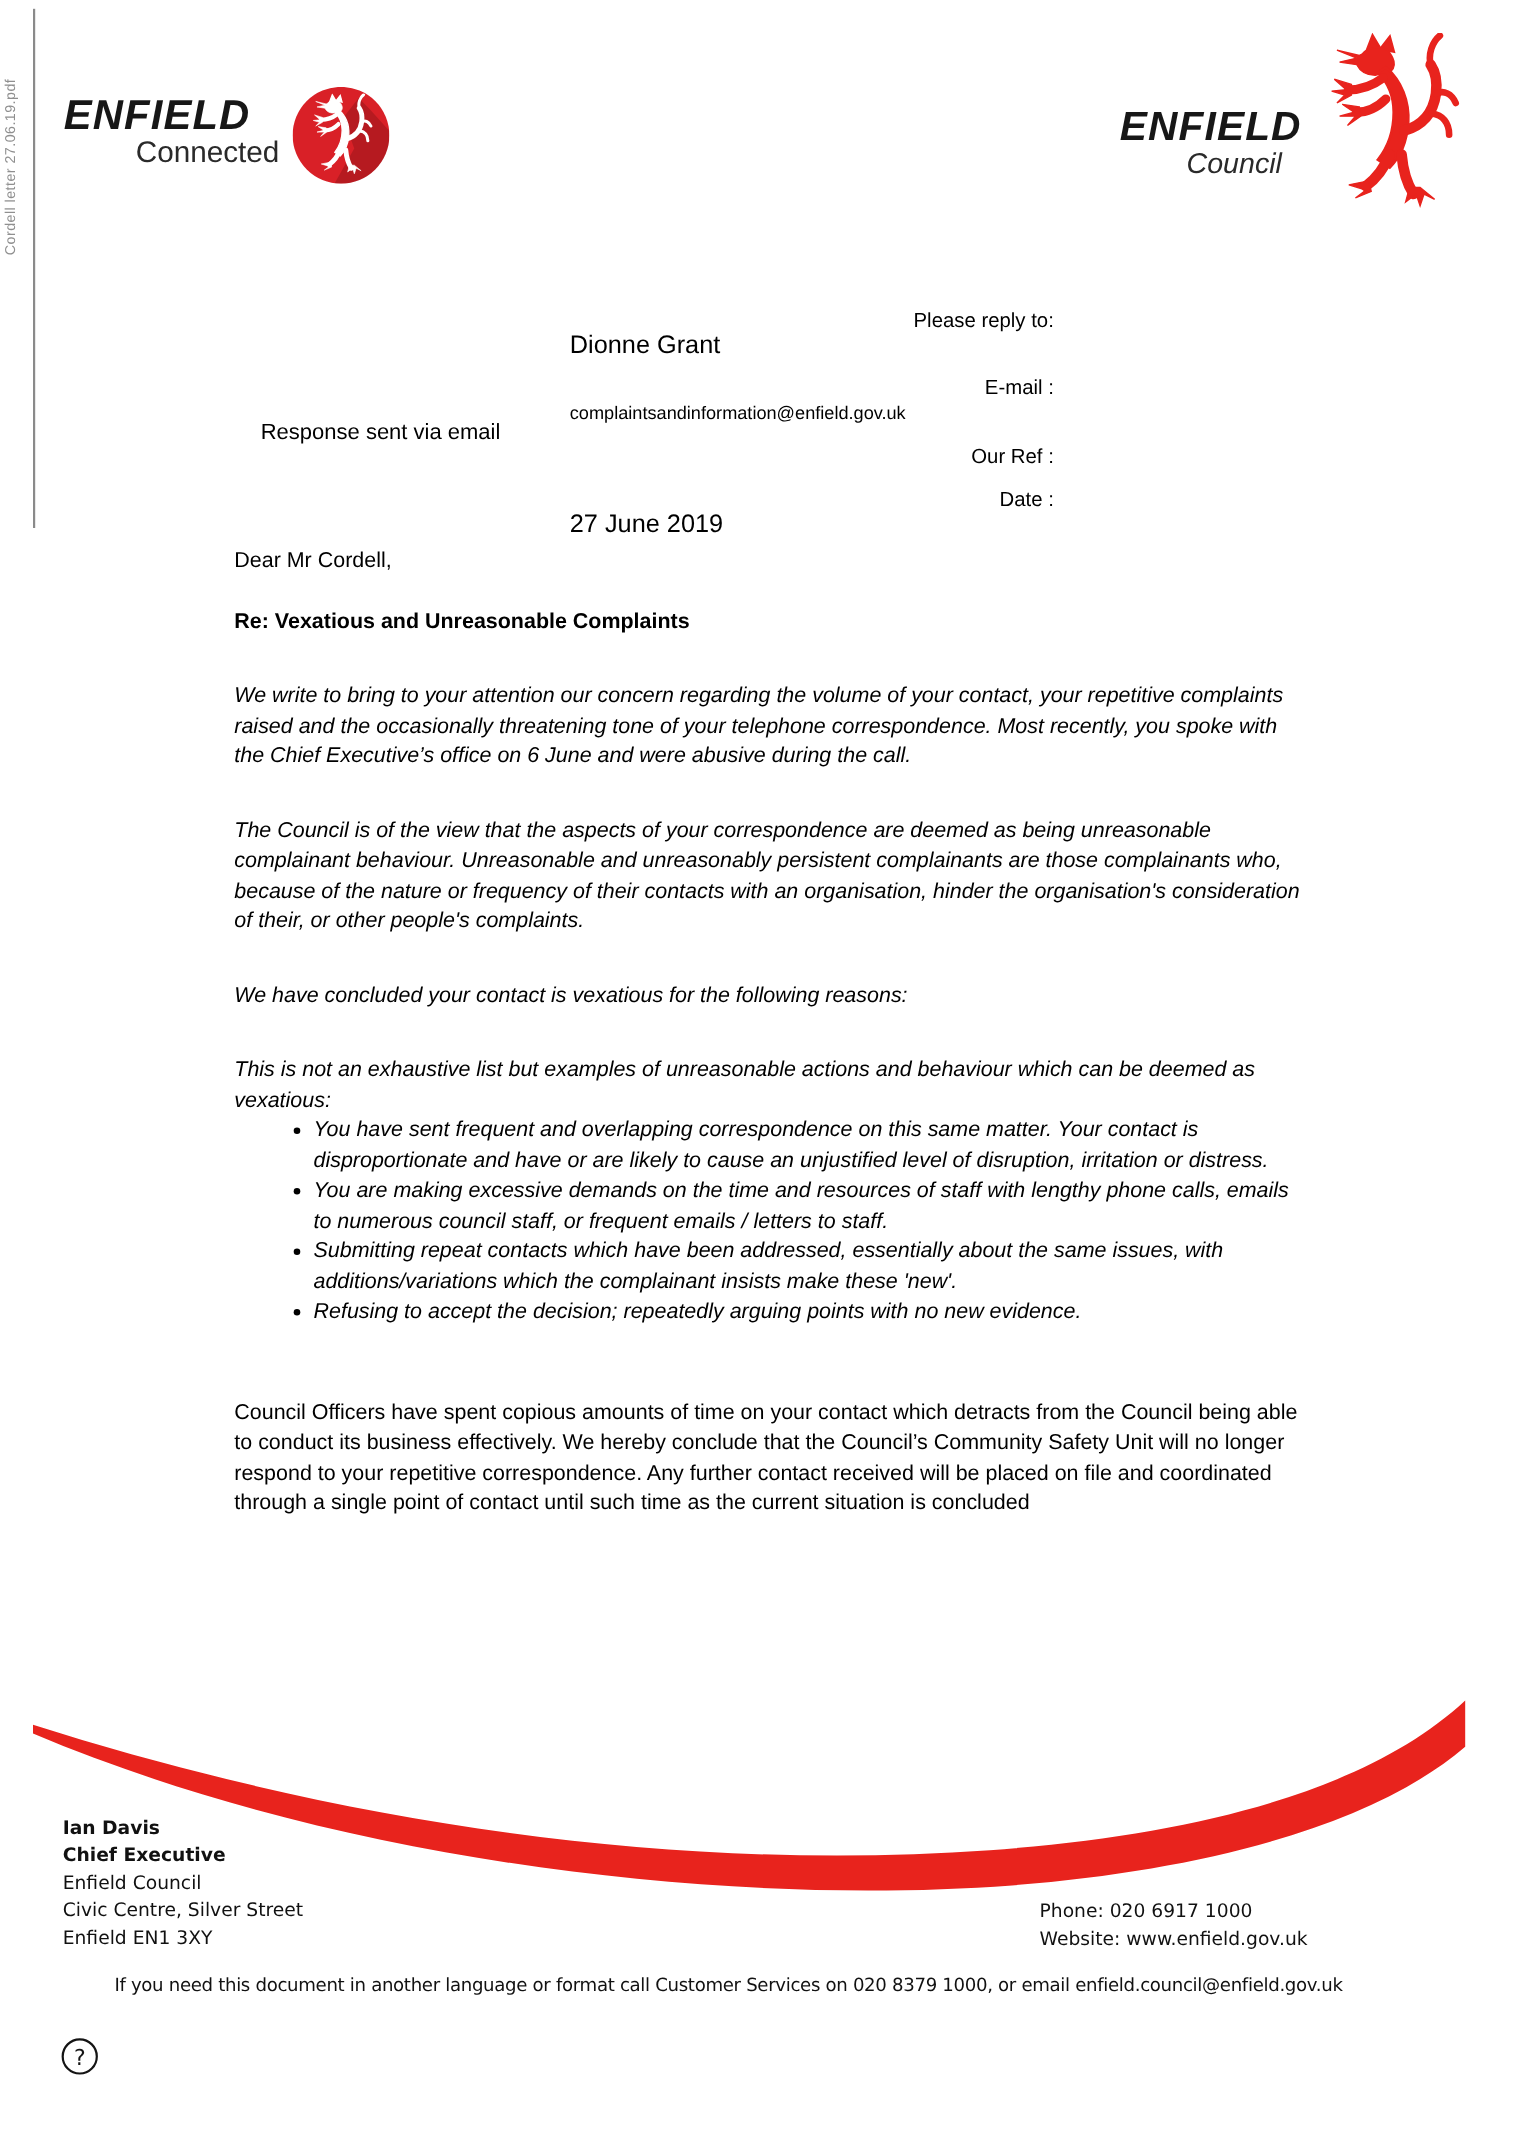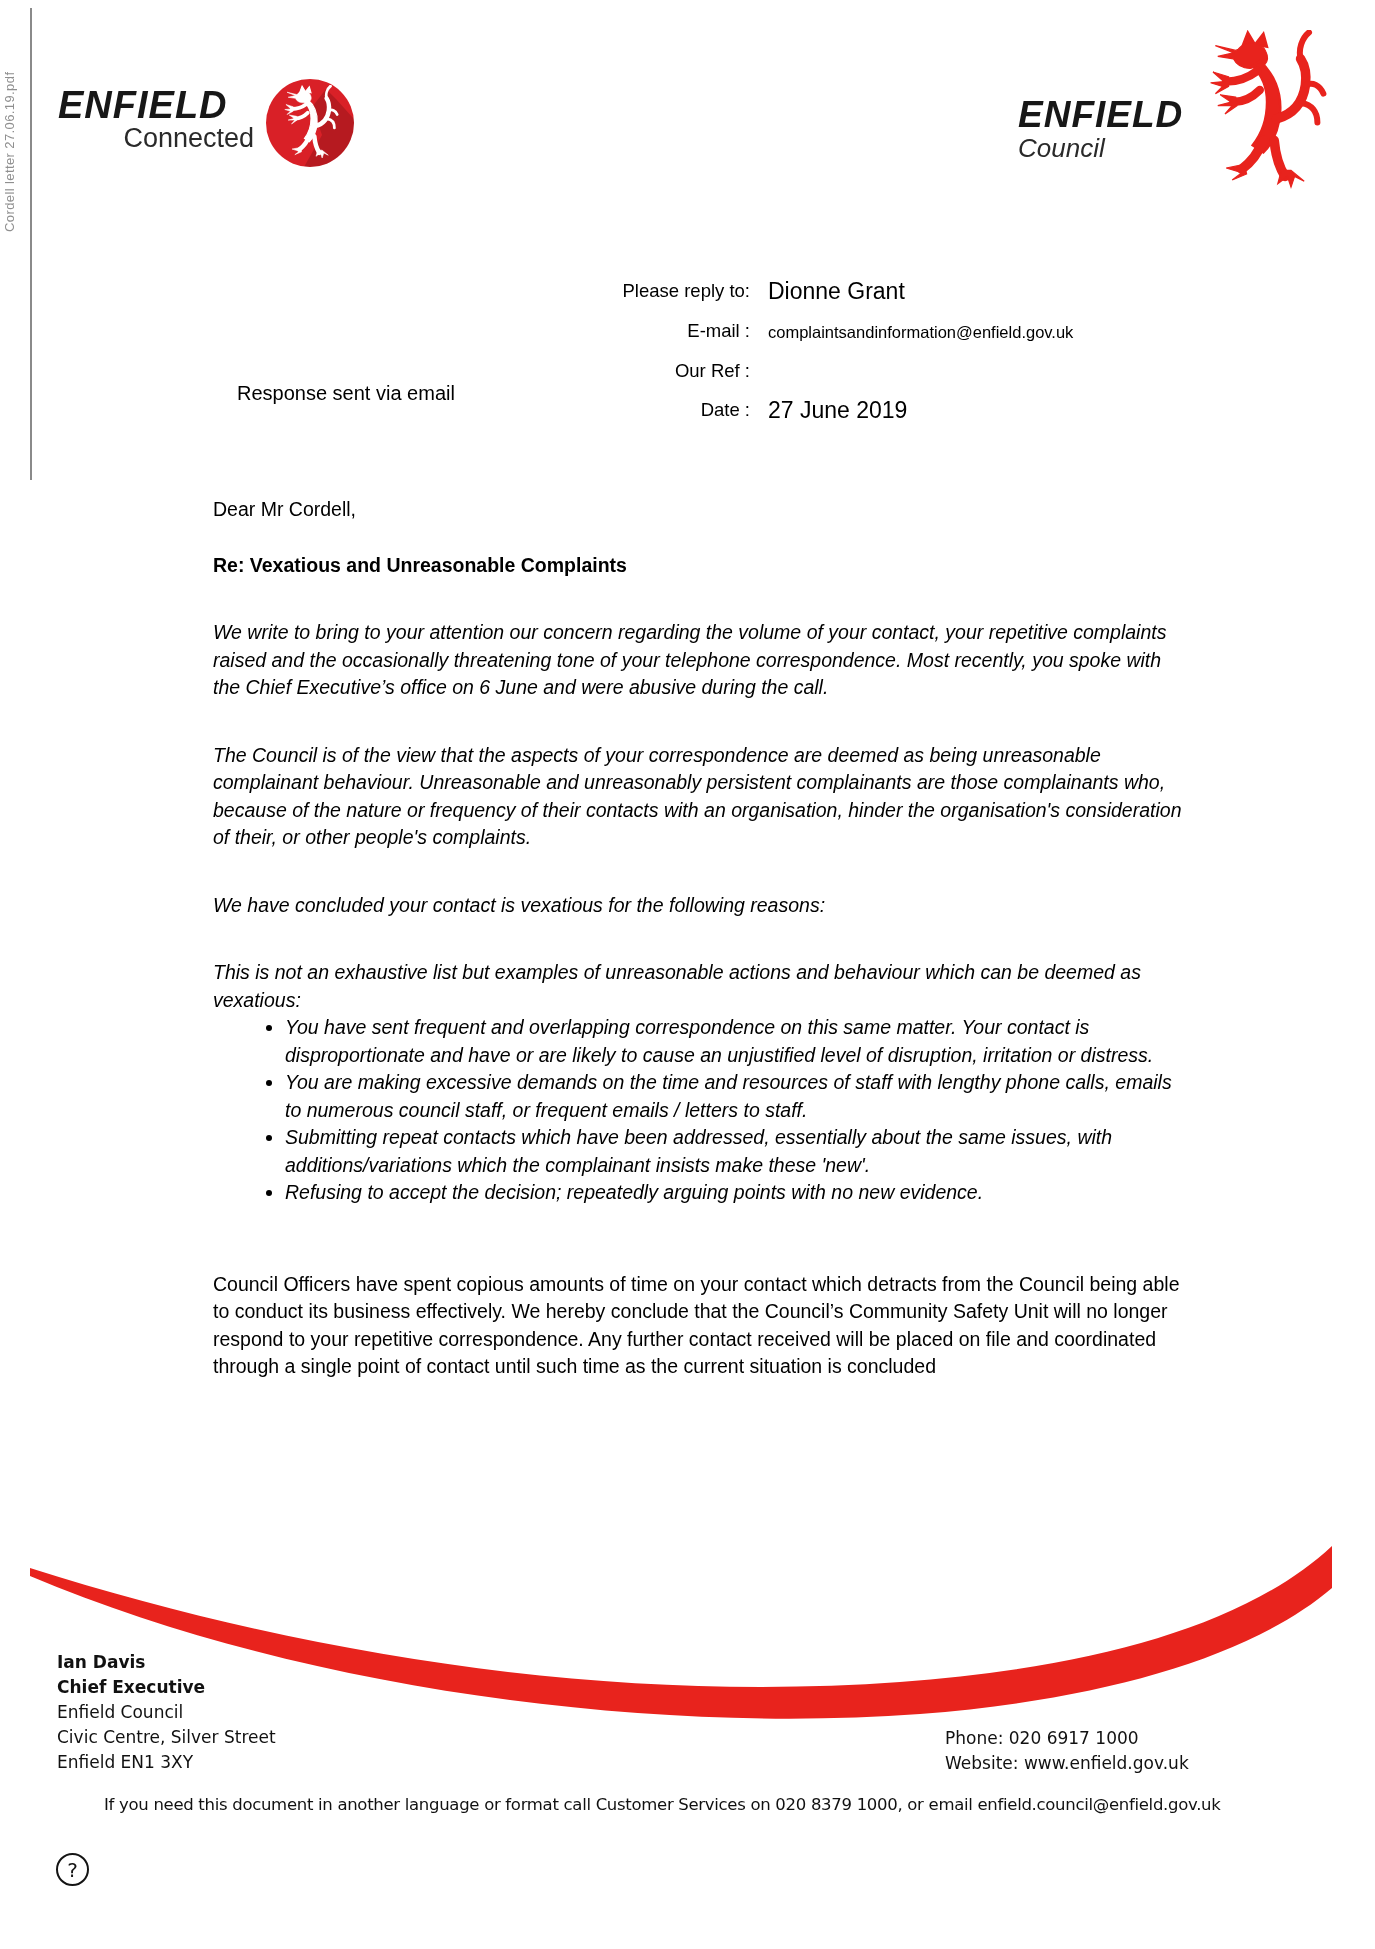--- a/index.html
+++ b/index.html
@@ -17,26 +17,26 @@
   .vrule { position:absolute; left:30px; top:8px; width:2px; height:472px; background:#8a8a8a; }
 
   
   .logo-left { position:absolute; left:58px; top:86px; width:200px; }
   .logo-left .t1 { font-style:italic; font-weight:bold; font-size:38px; letter-spacing:1px; color:#171717; line-height:1; }
   .logo-left .t2 { font-size:27px; color:#2a2a2a; text-align:right; padding-right:4px; margin-top:1px; line-height:1; }
   .badge { position:absolute; left:266px; top:79px; }
 
   .logo-right { position:absolute; left:1018px; top:96px; width:210px; }
   .logo-right .t1 { font-style:italic; font-weight:bold; font-size:37px; letter-spacing:1px; color:#171717; line-height:1; }
-  .logo-right .t2 { font-style:italic; font-size:26px; color:#2a2a2a; text-align:left; padding-right:2px; margin-top:2px; line-height:1; }
+  .logo-right .t2 { font-style:italic; font-size:26px; color:#2a2a2a; text-align:center; padding-right:2px; margin-top:2px; line-height:1; }
   .lion-right { position:absolute; left:1203px; top:30px; }
 
   
   .reply { position:absolute; left:500px; top:280px; }
-  .reply .row { display:flex; align-items:center; margin-bottom:17px; }
+  .reply .row { display:flex; align-items:flex-end; margin-bottom:17px;flex-direction:column; }
   .reply .label { width:250px; text-align:right; font-size:18.5px; line-height:22px; }
   .reply .value { margin-left:18px; width:440px; font-size:23px; line-height:22px; }
   .reply .value.email { font-size:16.5px; padding-top:2px; }
 
   .delivery { position:absolute; left:237px; top:382px; font-size:20px; }
 
   
   .body { position:absolute; left:213px; top:496px; width:980px; font-size:19.5px; line-height:27.5px; }
   .body p { margin:0; }
   .body .subject { font-weight:bold; margin-top:28px; }

